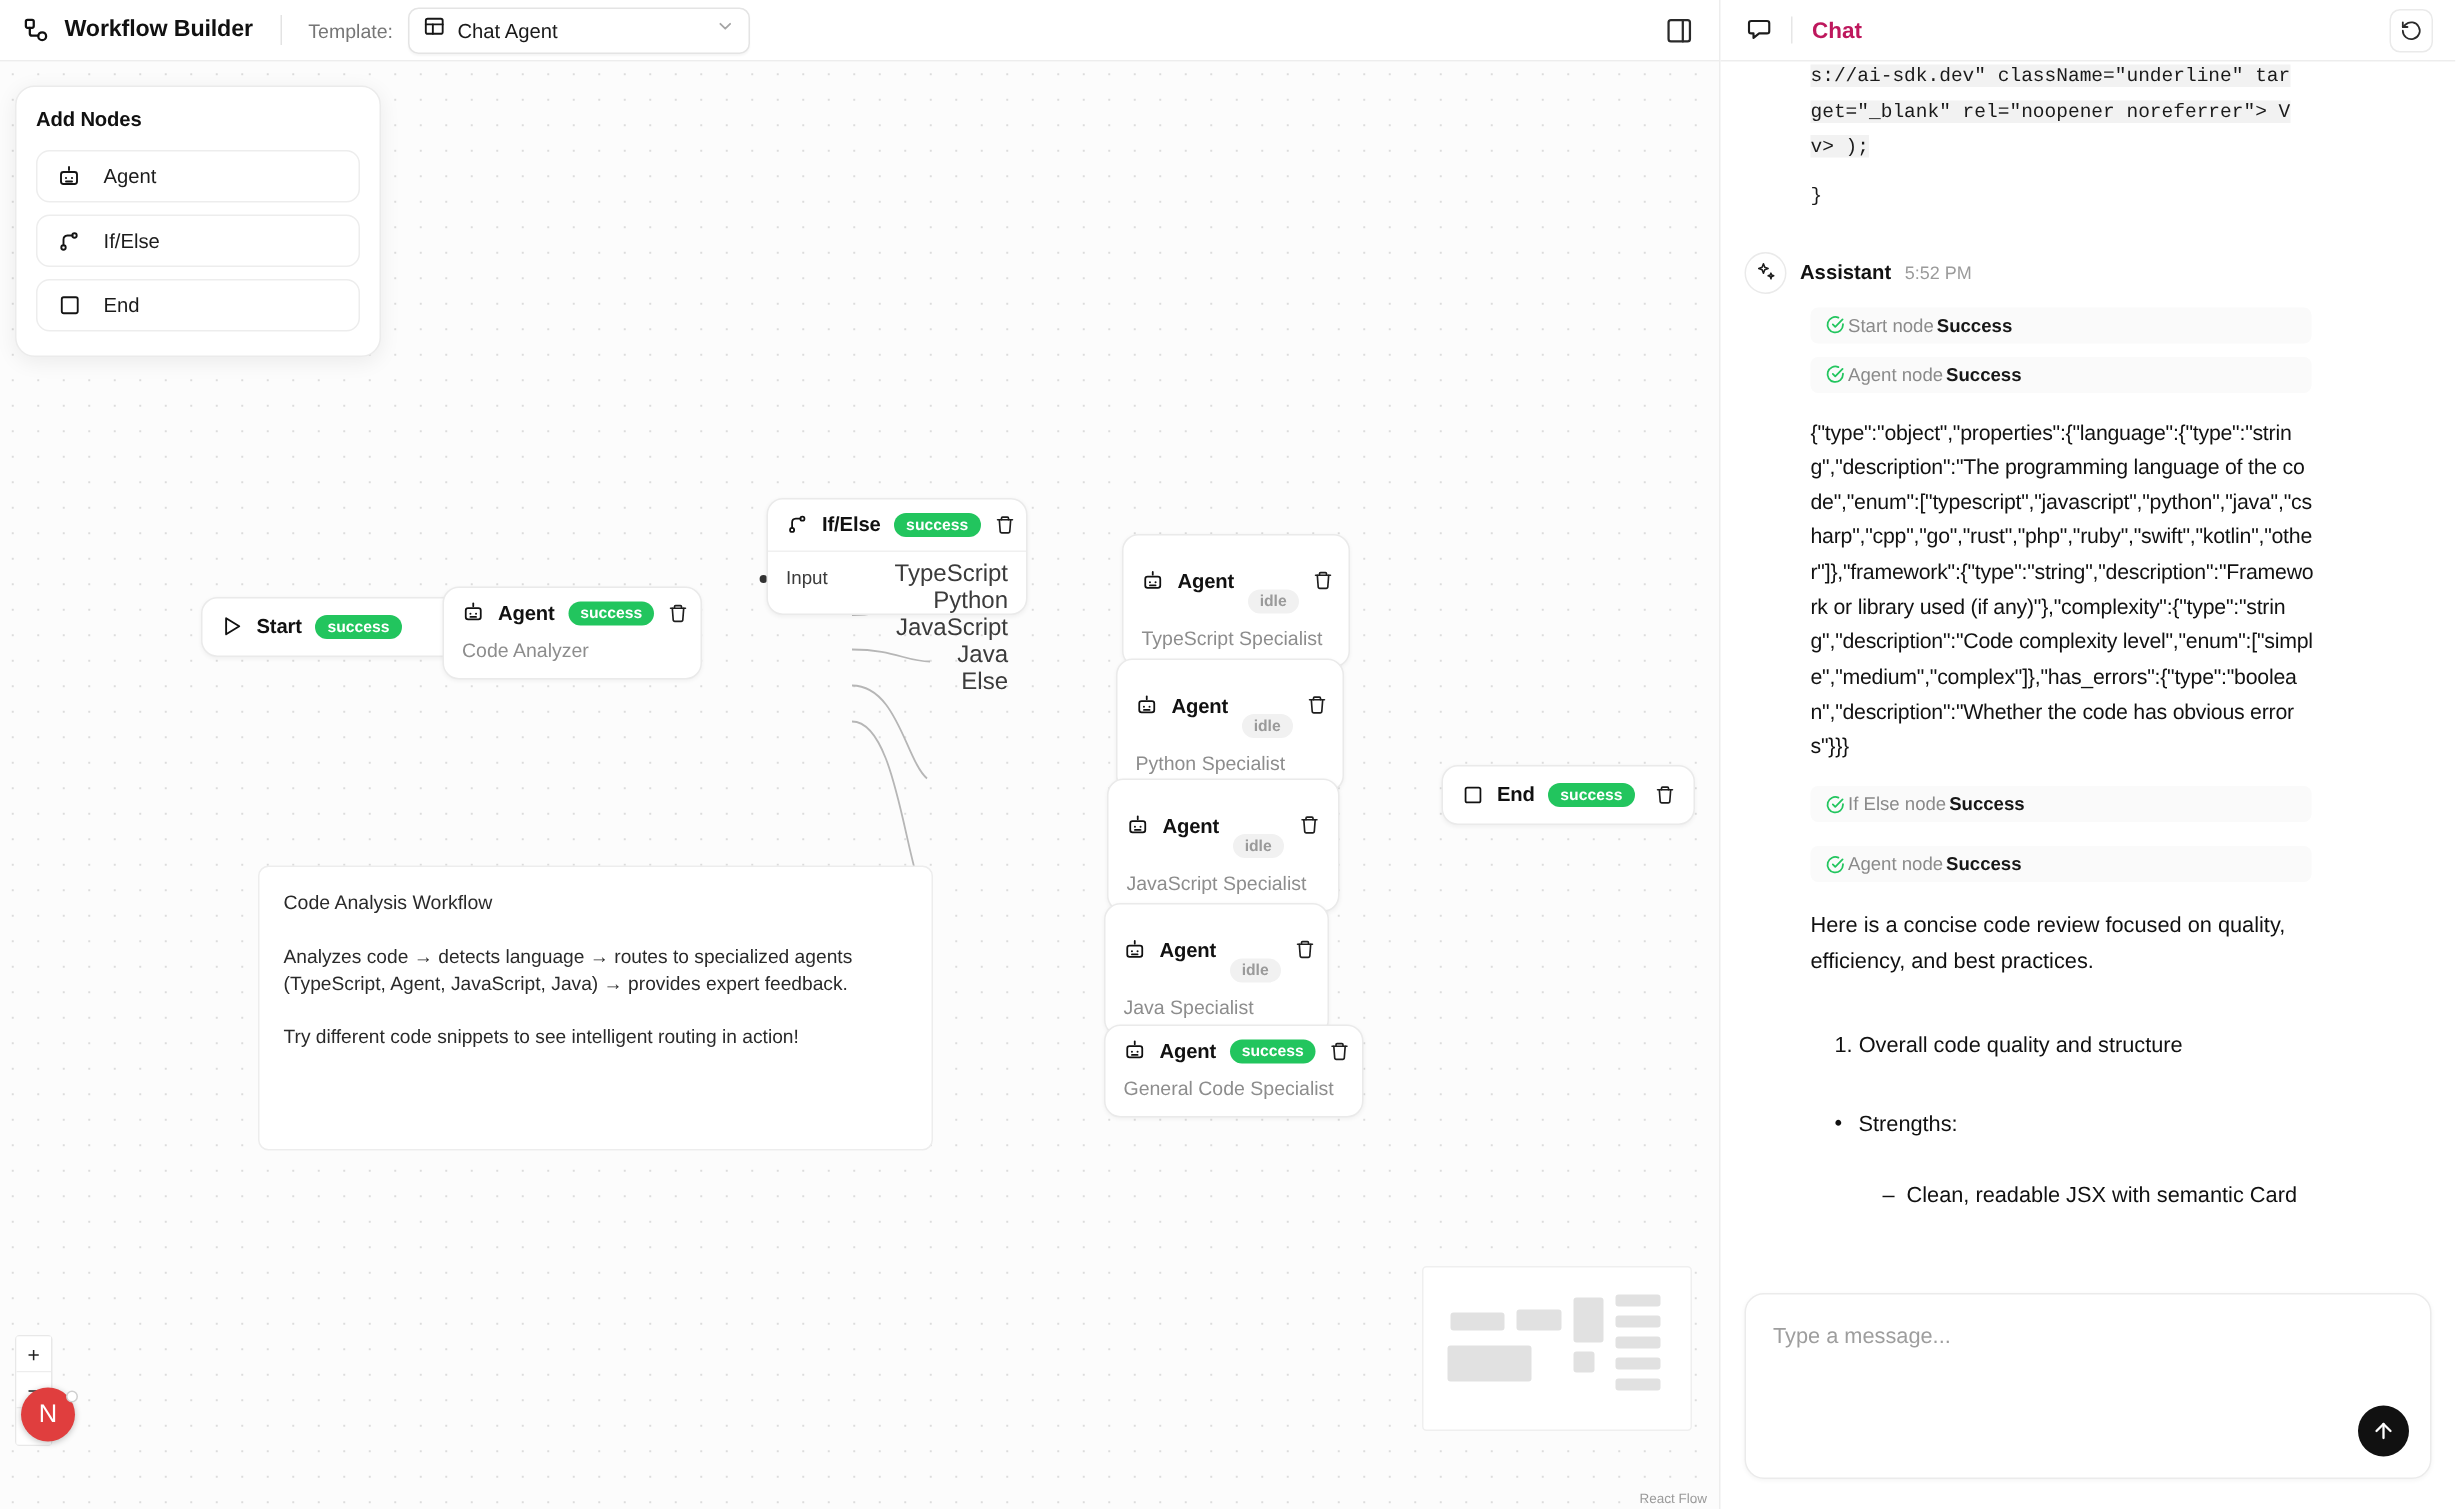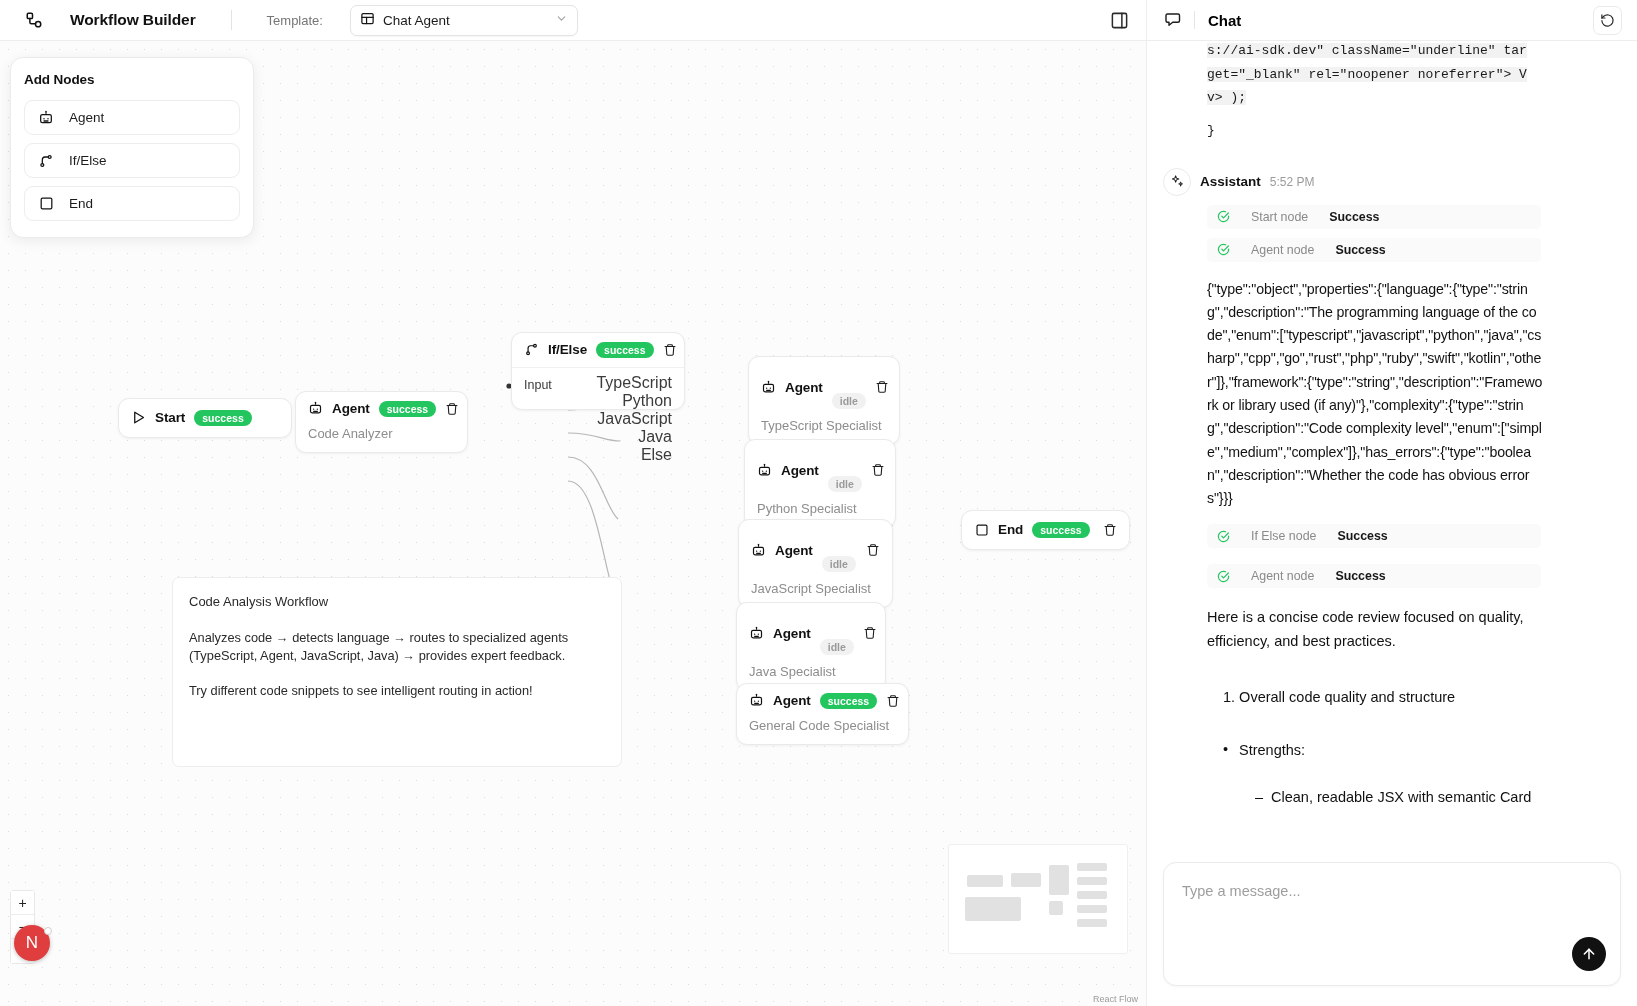--- a/index.html
+++ b/index.html
@@ -10,22 +10,22 @@
     overflow: hidden;
   }
   .app { position: relative; width: 1637px; height: 1006px; display: flex; }
 
   
   .canvas-side { position: relative; width: 1146px; height: 1006px; background: #fff; }
 
   
   .topbar {
     position: absolute; top: 0; left: 0; width: 1146px; height: 41px;
-    display: flex; align-items: center; gap: 27px;
-    padding: 0 24px; background: #fff;
+    display: flex; align-items: center; gap: 10px;
+    padding: 0 14px; background: #fff;
     border-bottom: 1px solid #ededed;
     z-index: 40;
   }
   .tb-logo { width: 19px; height: 19px; display: flex; align-items: center; justify-content: center; color: #111; }
   .tb-title { font-size: 15.5px; font-weight: 600; color: #111; letter-spacing: -0.1px; }
   .tb-divider { width: 1px; height: 20px; background: #e3e3e3; margin: 0 8px; }
   .tb-label { font-size: 13px; color: #767676; }
   .tmpl-select {
     display: flex; align-items: center; gap: 8px;
     height: 31px; width: 228px; padding: 0 9px;
@@ -75,21 +75,21 @@
   .badge {
     font-size: 10.5px; font-weight: 600; border-radius: 20px; padding: 2.5px 8px; line-height: 1;
     white-space: nowrap;
   }
   .badge.success { background: #22c55e; color: #fff; }
   .badge.idle { background: #f1f1f1; color: #9a9a9a; margin-top: 27px; }
   .trash { margin-left: auto; width: 15px; height: 15px; color: #1e1e1e; display: flex; align-items: center; justify-content: center; cursor: pointer; }
   .wf-sub { font-size: 13px; color: #8d8d8d; padding: 0 12px 11px; }
 
   
-  #node-start { left: 118px; top: 357px; width: 174px; }
+  #node-start { left: 134px; top: 357px; width: 174px; }
   #node-start .wf-head { padding: 11px 12px; }
   #node-agent-main { left: 295px; top: 350px; width: 173px; }
   #node-ifelse { left: 511px; top: 291px; width: 174px; }
   #node-ifelse .if-body { padding: 6px 12px 12px; position: relative; }
   .if-row { display: flex; justify-content: space-between; font-size: 12.5px; color: #4d4d4d; line-height: 23.5px; }
   .if-in { color: #3b3b3b; }
   .if-out { color: #3b3b3b; }
   .if-outs { position: absolute; right: 12px; top: 6px; text-align: right; }
 
   #node-ts { left: 748px; top: 315px; width: 152px; }
@@ -143,21 +143,21 @@
   .rf-attrib { position: absolute; right: 8px; bottom: 2px; font-size: 9px; color: #9a9a9a; z-index: 24; }
 
   
   .chat-side { position: relative; width: 491px; height: 1006px; background: #fff; border-left: 1px solid #ededed; }
   .chat-head {
     height: 41px; display: flex; align-items: center; gap: 9px; padding: 0 15px;
     border-bottom: 1px solid #ededed;
   }
   .chat-ic { width: 19px; height: 19px; display: flex; align-items: center; justify-content: center; color: #1d1d1d; }
   .chat-head .c-div { width: 1px; height: 18px; background: #e6e6e6; margin: 0 4px; }
-  .chat-title { font-size: 15px; font-weight: 600; color: #000000; }
+  .chat-title { font-size: 15px; font-weight: 600; color: #be185d; }
   .reset-btn {
     margin-left: auto; width: 29px; height: 29px; border: 1px solid #eaeaea;
     border-radius: 7px; display: flex; align-items: center; justify-content: center;
     color: #2b2b2b; background: #fff; cursor: pointer;
   }
   .chat-body {
     position: absolute; top: 41px; left: 0; right: 0; bottom: 158px;
     overflow: hidden; padding: 0 16px;
   }
   .code-block {
@@ -169,21 +169,21 @@
 
   .msg-head { display: flex; align-items: center; gap: 9px; margin-top: 30px; }
   .ava-assist {
     width: 28px; height: 28px; border-radius: 50%; border: 1px solid #eaeaea;
     display: flex; align-items: center; justify-content: center; color: #1d1d1d; background: #fff; flex: none;
   }
   .msg-name { font-size: 13.5px; font-weight: 700; color: #111; }
   .msg-time { font-size: 12px; color: #9b9b9b; }
 
   .status-row {
-    display: flex; align-items: center; gap: 21px;
+    display: flex; align-items: center; gap: 2px;
     background: #fafafa; border-radius: 5px;
     margin: 9px 0 0 44px; padding: 5px 10px; width: 334px; text-align: right;
   }
   .check { width: 13px; height: 13px; color: #22c55e; display: flex; align-items: center; justify-content: center; flex: none; }
   .st-label { font-size: 12.4px; color: #8a8a8a; }
   .st-value { font-size: 12.4px; font-weight: 600; color: #171717; }
 
   .json-text {
     margin-left: 44px; margin-top: 16px; width: 336px;
     font-size: 14.2px; line-height: 23.3px; color: #121212;

